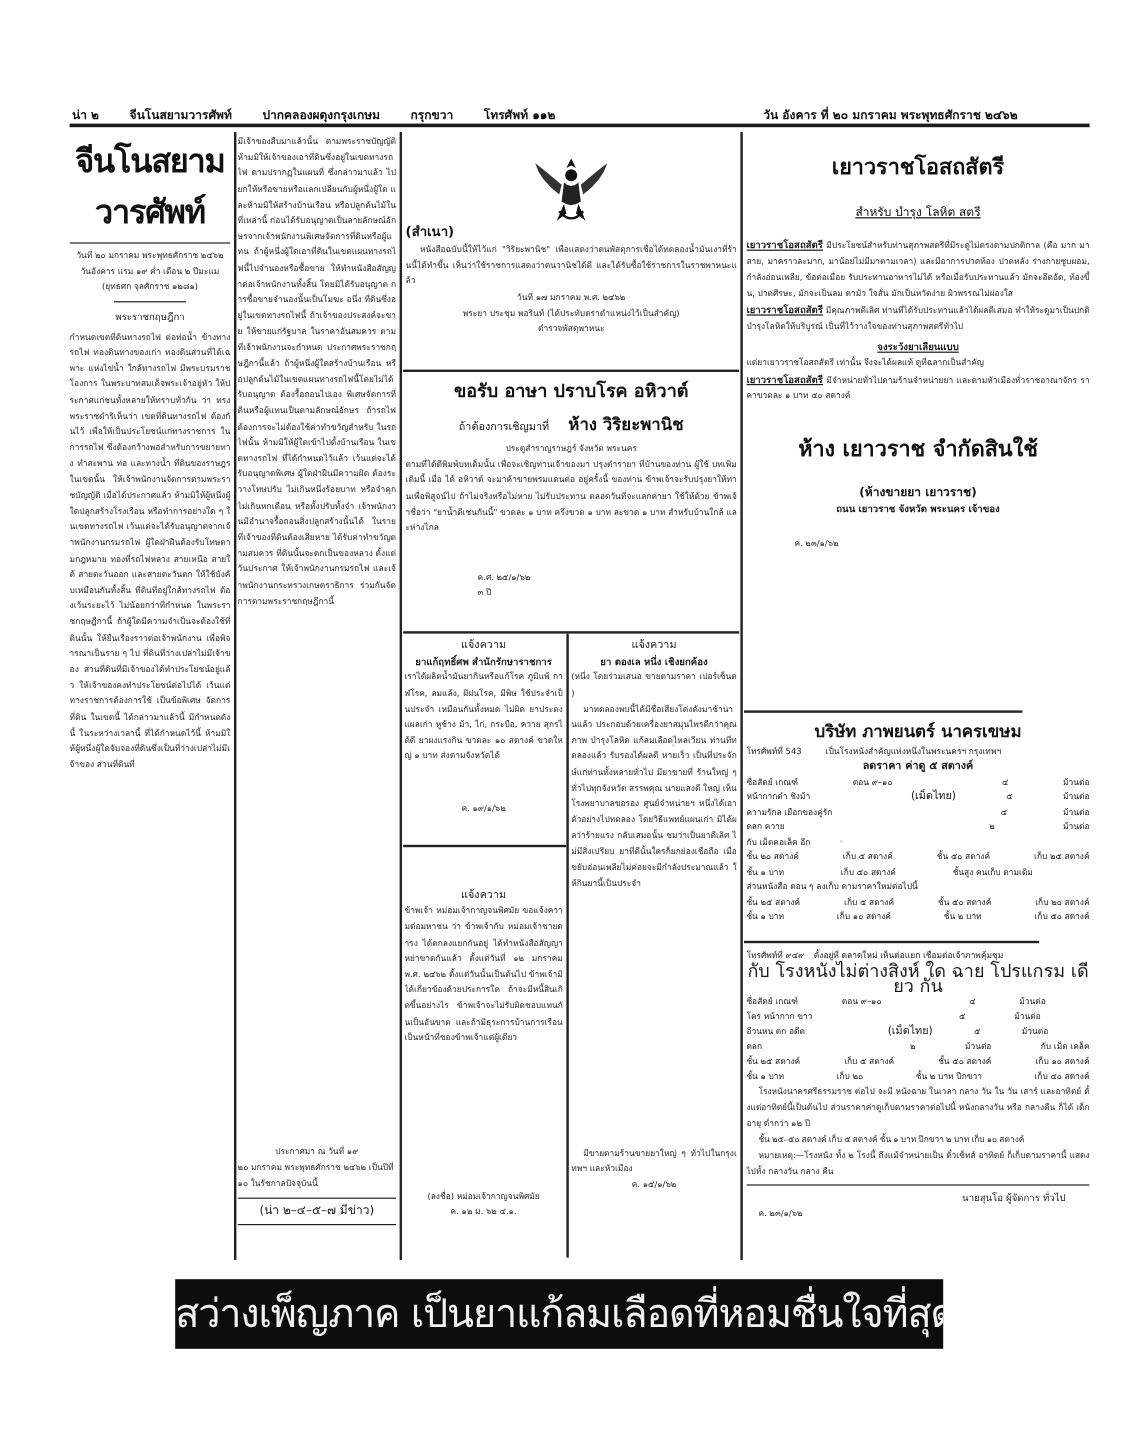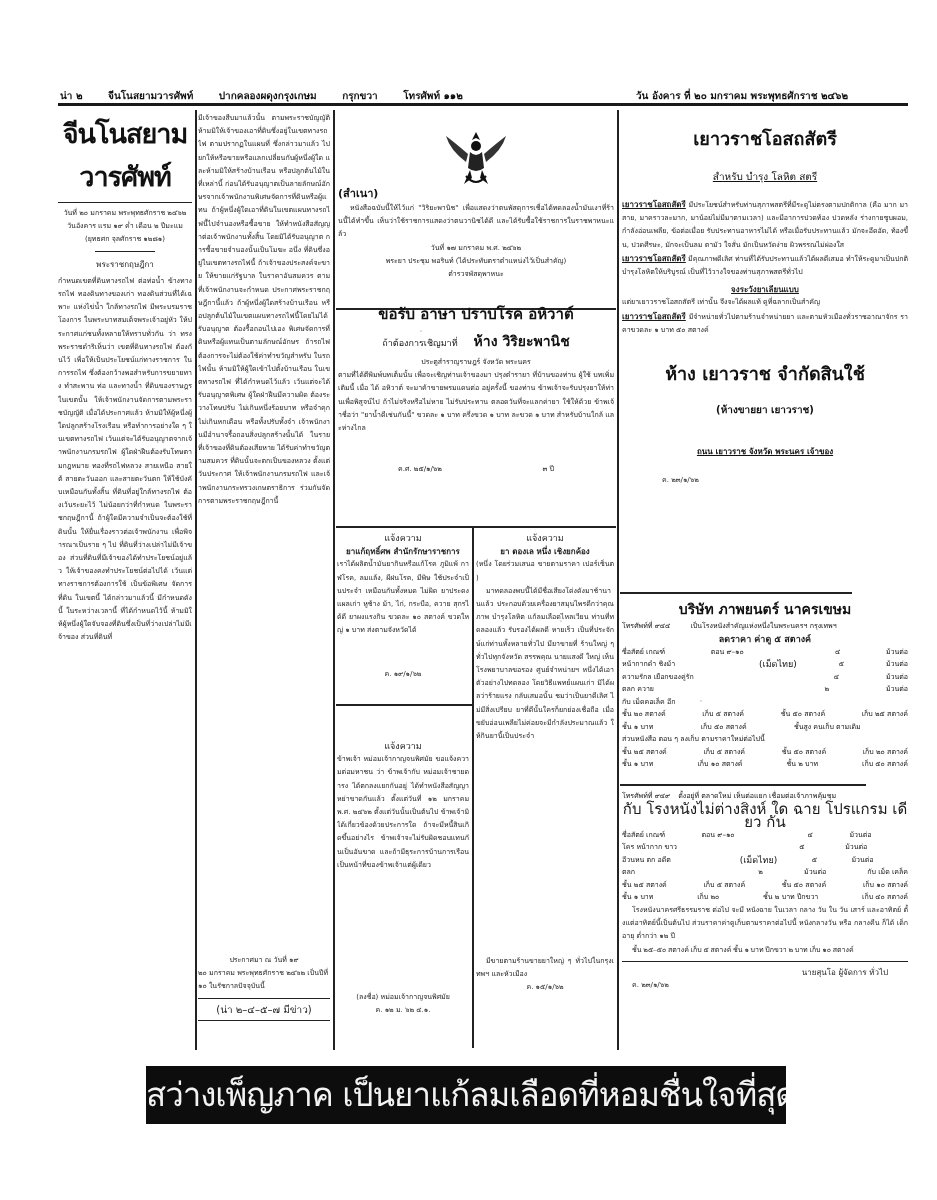--- a/index.html
+++ b/index.html
@@ -80,29 +80,29 @@
   </svg>
   <div class="col" style="left:338px; top:184px; width:276px; height:112px;">
     <div style="font-size:11px;font-weight:bold;">(สำเนา)</div>
     <div class="txt" style="text-indent:12px;">หนังสือฉบับนี้ให้ไว้แก่ "วิริยะพานิช" เพื่อแสดงว่าตนพัสดุการเชื่อได้ทดลองน้ำมันเงาที่ร้านนี้ได้ทำขึ้น เห็นว่าใช้ราชการแสดงว่าตนวานิชได้ดี และได้รับซื้อใช้ราชการในราชพาหนะแล้ว</div>
     <div class="txt ctr">วันที่ ๑๗ มกราคม พ.ศ. ๒๔๖๒</div>
     <div class="txt ctr">พระยา ประชุม พอรินท์ (ได้ประทับตราตำแหน่งไว้เป็นสำคัญ)</div>
     <div class="txt ctr">ตำรวจพัสดุพาหนะ</div>
   </div>
   <div class="hrule" style="left:336px; top:308px; width:280px;"></div>
 
-  <div class="col" style="left:338px; top:302px; width:276px; height:208px;">
+  <div class="col" style="left:338px; top:314px; width:276px; height:208px;">
     <div class="sec-title">ขอรับ อาษา ปราบโรค อหิวาต์</div>
     <div style="display:flex;align-items:baseline;justify-content:center;gap:16px;margin:4px 0;">
       <span style="font-size:9px;">ถ้าต้องการเชิญมาที่</span>
       <span style="font-size:14px;font-weight:bold;">ห้าง วิริยะพานิช</span>
     </div>
     <div class="txt ctr">ประตูสำราญราษฎร์ จังหวัด พระนคร</div>
     <div class="txt" style="height:94px;overflow:hidden;">ตามที่ได้ตีพิมพ์บทเต็มนั้น เพื่อจะเชิญท่านเจ้าของมา ปรุงตำรายา ที่บ้านของท่าน ผู้ใช้ บทเพิ่มเติมนี้ เมื่อ ได้ อหิวาต์ จะมาค้าขายพรมแดนต่อ อยู่ครั้งนี้ ของท่าน ข้าพเจ้าจะรับปรุงยาให้ท่านเพื่อพิสูจน์ไป ถ้าไม่จริงหรือไม่หาย ไม่รับประทาน ตลอดวันที่จะแลกค่ายา ใช้ให้ด้วย ข้าพเจ้าชื่อว่า "ยาน้ำดีเช่นกันนี้" ขวดละ ๑ บาท ครึ่งขวด ๑ บาท ละขวด ๑ บาท สำหรับบ้านใกล้ และห่างไกล</div>
-    <div class="row" style="padding:0 60px;">
+    <div class="row" style="padding:0 60px;flex-direction:column;">
       <span>ค.ศ. ๒๕/๑/๖๒</span>
       <span>๓ ปี</span>
     </div>
   </div>
   <div class="hrule" style="left:336px; top:526px; width:280px;"></div>
 
   <div class="col" style="left:337px; top:532px; width:132px; height:170px;">
     <div class="txt ctr" style="font-size:9px;">แจ้งความ</div>
     <div class="txt ctr bold" style="font-size:8px;">ยาแก้ฤทธิ์ศพ สำนักรักษาราชการ</div>
     <div class="txt" style="height:110px;overflow:hidden;">เราได้ผลิตน้ำมันยากินหรือแก้โรค ภูมิแพ้ กาฬโรค, ลมแล้ง, ผีฝนโรค, มีพิษ ใช้ประจำเป็นประจำ เหมือนกันทั้งหมด ไม่ผิด ยาประดงแผลเก่า หูช้าง ม้า, ไก่, กระบือ, ควาย สุกรได้ดี ยาผงแรงกิน ขวดละ ๑๐ สตางค์ ขวดใหญ่ ๑ บาท ส่งตามจังหวัดได้</div>
@@ -129,29 +129,29 @@
   <div class="col" style="left:622px; top:124px; width:286px; height:464px;">
     <div class="ad-title">เยาวราชโอสถสัตรี</div>
     <div class="sub-title underline" style="margin-top:16px;">สำหรับ บำรุง โลหิต สตรี</div>
     <div class="txt" style="margin-top:14px;"><span class="bold underline" style="font-size:8px;">เยาวราชโอสถสัตรี</span> <span>มีประโยชน์สำหรับท่านสุภาพสตรีที่มีระดูไม่ตรงตามปกติกาล (คือ มาก มาสาย, มาคราวละมาก, มาน้อยไม่มีมาตามเวลา) และมีอาการปวดท้อง ปวดหลัง ร่างกายซูบผอม, กำลังอ่อนเพลีย, ข้อต่อเมื่อย รับประทานอาหารไม่ได้ หรือเมื่อรับประทานแล้ว มักจะอึดอัด, ท้องขึ้น, ปวดศีรษะ, มักจะเป็นลม ตามัว ใจสั่น มักเป็นหวัดง่าย ผิวพรรณไม่ผ่องใส</span></div>
     <div class="txt"><span class="bold underline" style="font-size:8px;">เยาวราชโอสถสัตรี</span> <span>มีคุณภาพดีเลิศ ท่านที่ได้รับประทานแล้วได้ผลดีเสมอ ทำให้ระดูมาเป็นปกติ บำรุงโลหิตให้บริบูรณ์ เป็นที่ไว้วางใจของท่านสุภาพสตรีทั่วไป</span></div>
     <div class="txt ctr bold underline" style="font-size:8px;margin-top:4px;">จงระวังยาเลียนแบบ</div>
     <div class="txt">แต่ยาเยาวราชโอสถสัตรี เท่านั้น จึงจะได้ผลแท้ ดูที่ฉลากเป็นสำคัญ</div>
     <div class="txt"><span class="bold underline" style="font-size:8px;">เยาวราชโอสถสัตรี</span> <span>มีจำหน่ายทั่วไปตามร้านจำหน่ายยา และตามหัวเมืองทั่วราชอาณาจักร ราคาขวดละ ๑ บาท ๕๐ สตางค์</span></div>
     <div class="ad-title" style="margin-top:22px;">ห้าง เยาวราช จำกัดสินใช้</div>
     <div class="sub-title" style="margin-top:14px;font-weight:bold;">(ห้างขายยา เยาวราช)</div>
-    <div class="sub-title" style="margin-top:28px;font-size:8px;font-weight:bold;text-decoration:underline;">ถนน เยาวราช จังหวัด พระนคร เจ้าของ</div>
+    <div class="sub-title" style="margin-top:1px;font-size:8px;font-weight:bold;">ถนน เยาวราช จังหวัด พระนคร เจ้าของ</div>
     <div class="txt" style="margin-top:16px;padding-left:40px;">ค. ๒๓/๑/๖๒</div>
   </div>
   <div class="hrule" style="left:620px; top:592px; width:232px;"></div>
 
   <div class="col" style="left:622px; top:598px; width:286px; height:184px;">
     <div class="sec-title" style="font-size:14px;">บริษัท ภาพยนตร์ นาครเขษม</div>
     <div class="row" style="justify-content:flex-start;gap:20px;">
-      <span>โทรศัพท์ที่ ๙๔๔</span>
+      <span>โทรศัพท์ที่ 543</span>
       <span>เป็นโรงหนังสำคัญแห่งหนึ่งในพระนครฯ กรุงเทพฯ</span>
     </div>
     <div class="txt ctr bold" style="font-size:9px;">ลดราคา ค่าดู ๕ สตางค์</div>
     <div class="row">
         <span>ซื่อสัตย์ เกณฑ์</span>
         <span>ตอน ๙–๑๐</span>
         <span></span>
         <span>๔</span>
         <span>ม้วนต่อ</span>
       </div>
@@ -254,20 +254,21 @@
         <span>เก็บ ๑๐ สตางค์</span>
       </div>
     <div class="row">
         <span>ชั้น ๑ บาท</span>
         <span>เก็บ ๒๐</span>
         <span>ชั้น ๒ บาท ปีกขวา</span>
         <span>เก็บ ๔๐ สตางค์</span>
       </div>
     <div class="txt" style="text-indent:10px;">โรงหนังนาครศรีธรรมราช ต่อไป จะมี หนังฉาย ในเวลา กลาง วัน ใน วัน เสาร์ และอาทิตย์ ตั้งแต่อาทิตย์นี้เป็นต้นไป ส่วนราคาค่าดูเก็บตามราคาต่อไปนี้ หนังกลางวัน หรือ กลางคืน ก็ได้ เด็กอายุ ต่ำกว่า ๑๒ ปี</div>
     <div class="txt" style="text-indent:10px;font-family:Liberation Serif, serif;">ชั้น ๒๕–๕๐ สตางค์ เก็บ ๕ สตางค์ ชั้น ๑ บาท ปีกขวา ๒ บาท เก็บ ๑๐ สตางค์</div>
+    <div class="txt" style="text-indent:10px;">หมายเหตุ:—โรงหนัง ทั้ง ๒ โรงนี้ ถึงแม้จำหน่ายเป็น ตั๋วเซ็ทส์ อาทิตย์ ก็เก็บตามราคานี้ แสดง ไปทั้ง กลางวัน กลาง คืน</div>
     <div class="ruleline"></div>
     <div class="txt" style="text-align:right;padding-right:20px;font-size:8px;">นายสุนโอ ผู้จัดการ ทั่วไป</div>
     <div class="txt" style="padding-left:10px;">ค. ๒๓/๑/๖๒</div>
   </div>
 
   <div class="banner">สว่างเพ็ญภาค เป็นยาแก้ลมเลือดที่หอมชื่นใจที่สุด</div>
 
   <div class="speck" style="left:420px;top:330px;width:2px;height:2px;"></div>
   <div class="speck" style="left:560px;top:620px;width:2px;height:2px;"></div>
   <div class="speck" style="left:700px;top:700px;width:2px;height:2px;"></div>

